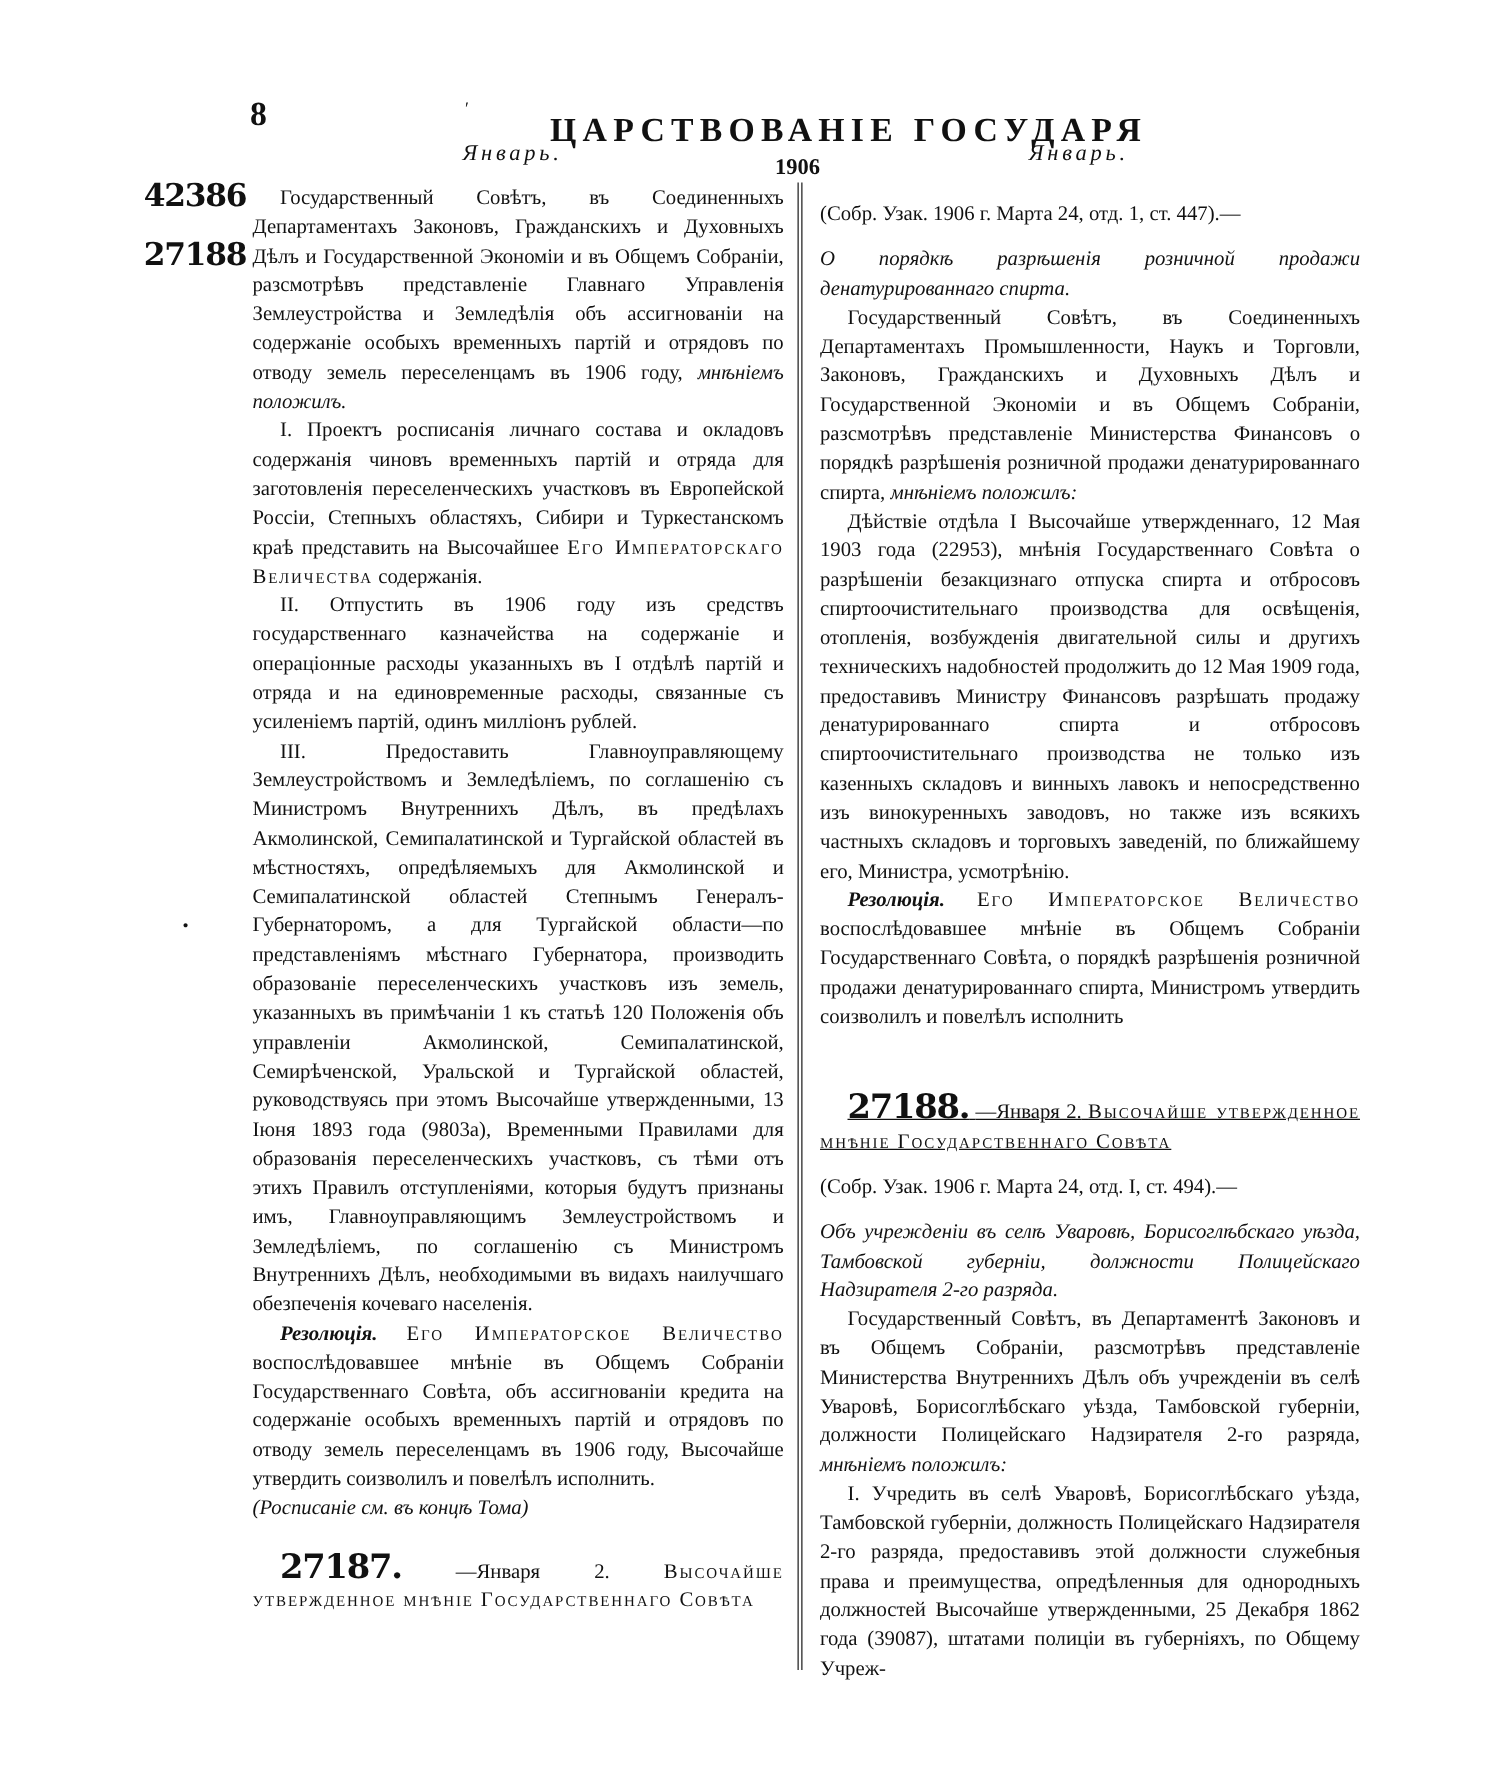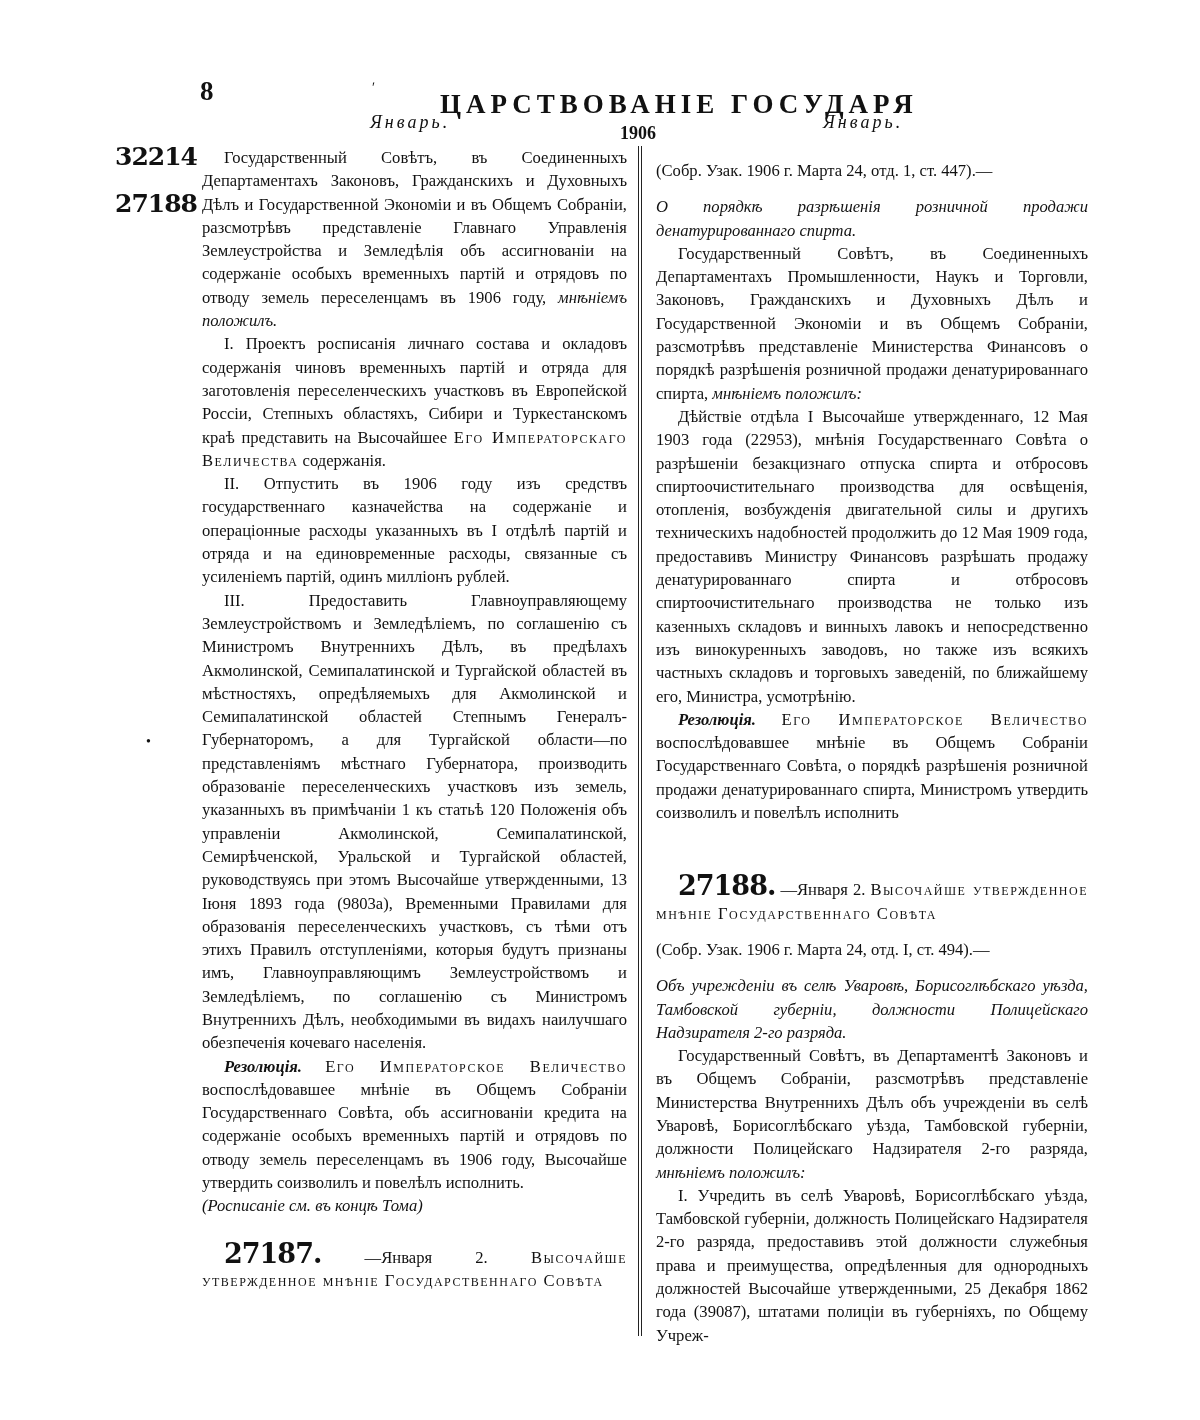--- a/index.html
+++ b/index.html
@@ -34,21 +34,21 @@
 </head>
 <body>
 
 <div class="page-num">8</div>
 <div class="tick-mark">ʹ</div>
 <div class="running-head">ЦАРСТВОВАНІЕ ГОСУДАРЯ</div>
 <div class="subhead month left">Январь.</div>
 <div class="subhead year">1906</div>
 <div class="subhead month right">Январь.</div>
 
-<div class="margin-num" style="top:142px;">32214</div>
+<div class="margin-num" style="top:142px;">42386</div>
 <div class="margin-num" style="top:189px;">27188</div>
 <div class="stray" style="left:146px;top:734px;">•</div>
 
 <div class="divider"></div>
 
 <div class="col left">
   <p>
     <span>Государственный Совѣтъ, въ Соединенныхъ Департаментахъ Законовъ, Гражданскихъ и Духовныхъ Дѣлъ и Государственной Экономіи и въ Общемъ Собраніи, разсмотрѣвъ представленіе Главнаго Управленія Землеустройства и Земледѣлія объ ассигнованіи на содержаніе особыхъ временныхъ партій и отрядовъ по отводу земель переселенцамъ въ 1906 году,</span>
     <span class="it">мнѣніемъ положилъ.</span>
   </p>
@@ -79,21 +79,21 @@
     <span>Государственный Совѣтъ, въ Соединенныхъ Департаментахъ Промышленности, Наукъ и Торговли, Законовъ, Гражданскихъ и Духовныхъ Дѣлъ и Государственной Экономіи и въ Общемъ Собраніи, разсмотрѣвъ представленіе Министерства Финансовъ о порядкѣ разрѣшенія розничной продажи денатурированнаго спирта,</span>
     <span class="it">мнѣніемъ положилъ:</span>
   </p>
   <p>Дѣйствіе отдѣла I Высочайше утвержденнаго, 12 Мая 1903 года (22953), мнѣнія Государственнаго Совѣта о разрѣшеніи безакцизнаго отпуска спирта и отбросовъ спиртоочистительнаго производства для освѣщенія, отопленія, возбужденія двигательной силы и другихъ техническихъ надобностей продолжить до 12 Мая 1909 года, предоставивъ Министру Финансовъ разрѣшать продажу денатурированнаго спирта и отбросовъ спиртоочистительнаго производства не только изъ казенныхъ складовъ и винныхъ лавокъ и непосредственно изъ винокуренныхъ заводовъ, но также изъ всякихъ частныхъ складовъ и торговыхъ заведеній, по ближайшему его, Министра, усмотрѣнію.</p>
   <p>
     <span class="it" style="font-weight:bold;">Резолюція.</span>
     <span class="sc">Его Императорское Величество</span>
     <span>воспослѣдовавшее мнѣніе въ Общемъ Собраніи Государственнаго Совѣта, о порядкѣ разрѣшенія розничной продажи денатурированнаго спирта, Министромъ утвердить соизволилъ и повелѣлъ исполнить</span>
   </p>
   <div class="gap"></div>
-  <p class="entry-head" style="text-align:justify;">
+  <p class="entry-head" style="text-align:justify;text-decoration:underline;">
     <span class="entry-num">27188.</span>
     <span>—Января 2.</span>
     <span class="sc">Высочайше утвержденное мнѣніе Государственнаго Совѣта</span>
   </p>
   <p class="noindent">(Собр. Узак. 1906 г. Марта 24, отд. I, ст. 494).—</p>
   <p class="noindent it">Объ учрежденіи въ селѣ Уваровѣ, Борисоглѣбскаго уѣзда, Тамбовской губерніи, должности Полицейскаго Надзирателя 2-го разряда.</p>
   <p>
     <span>Государственный Совѣтъ, въ Департаментѣ Законовъ и въ Общемъ Собраніи, разсмотрѣвъ представленіе Министерства Внутреннихъ Дѣлъ объ учрежденіи въ селѣ Уваровѣ, Борисоглѣбскаго уѣзда, Тамбовской губерніи, должности Полицейскаго Надзирателя 2-го разряда,</span>
     <span class="it">мнѣніемъ положилъ:</span>
   </p>

